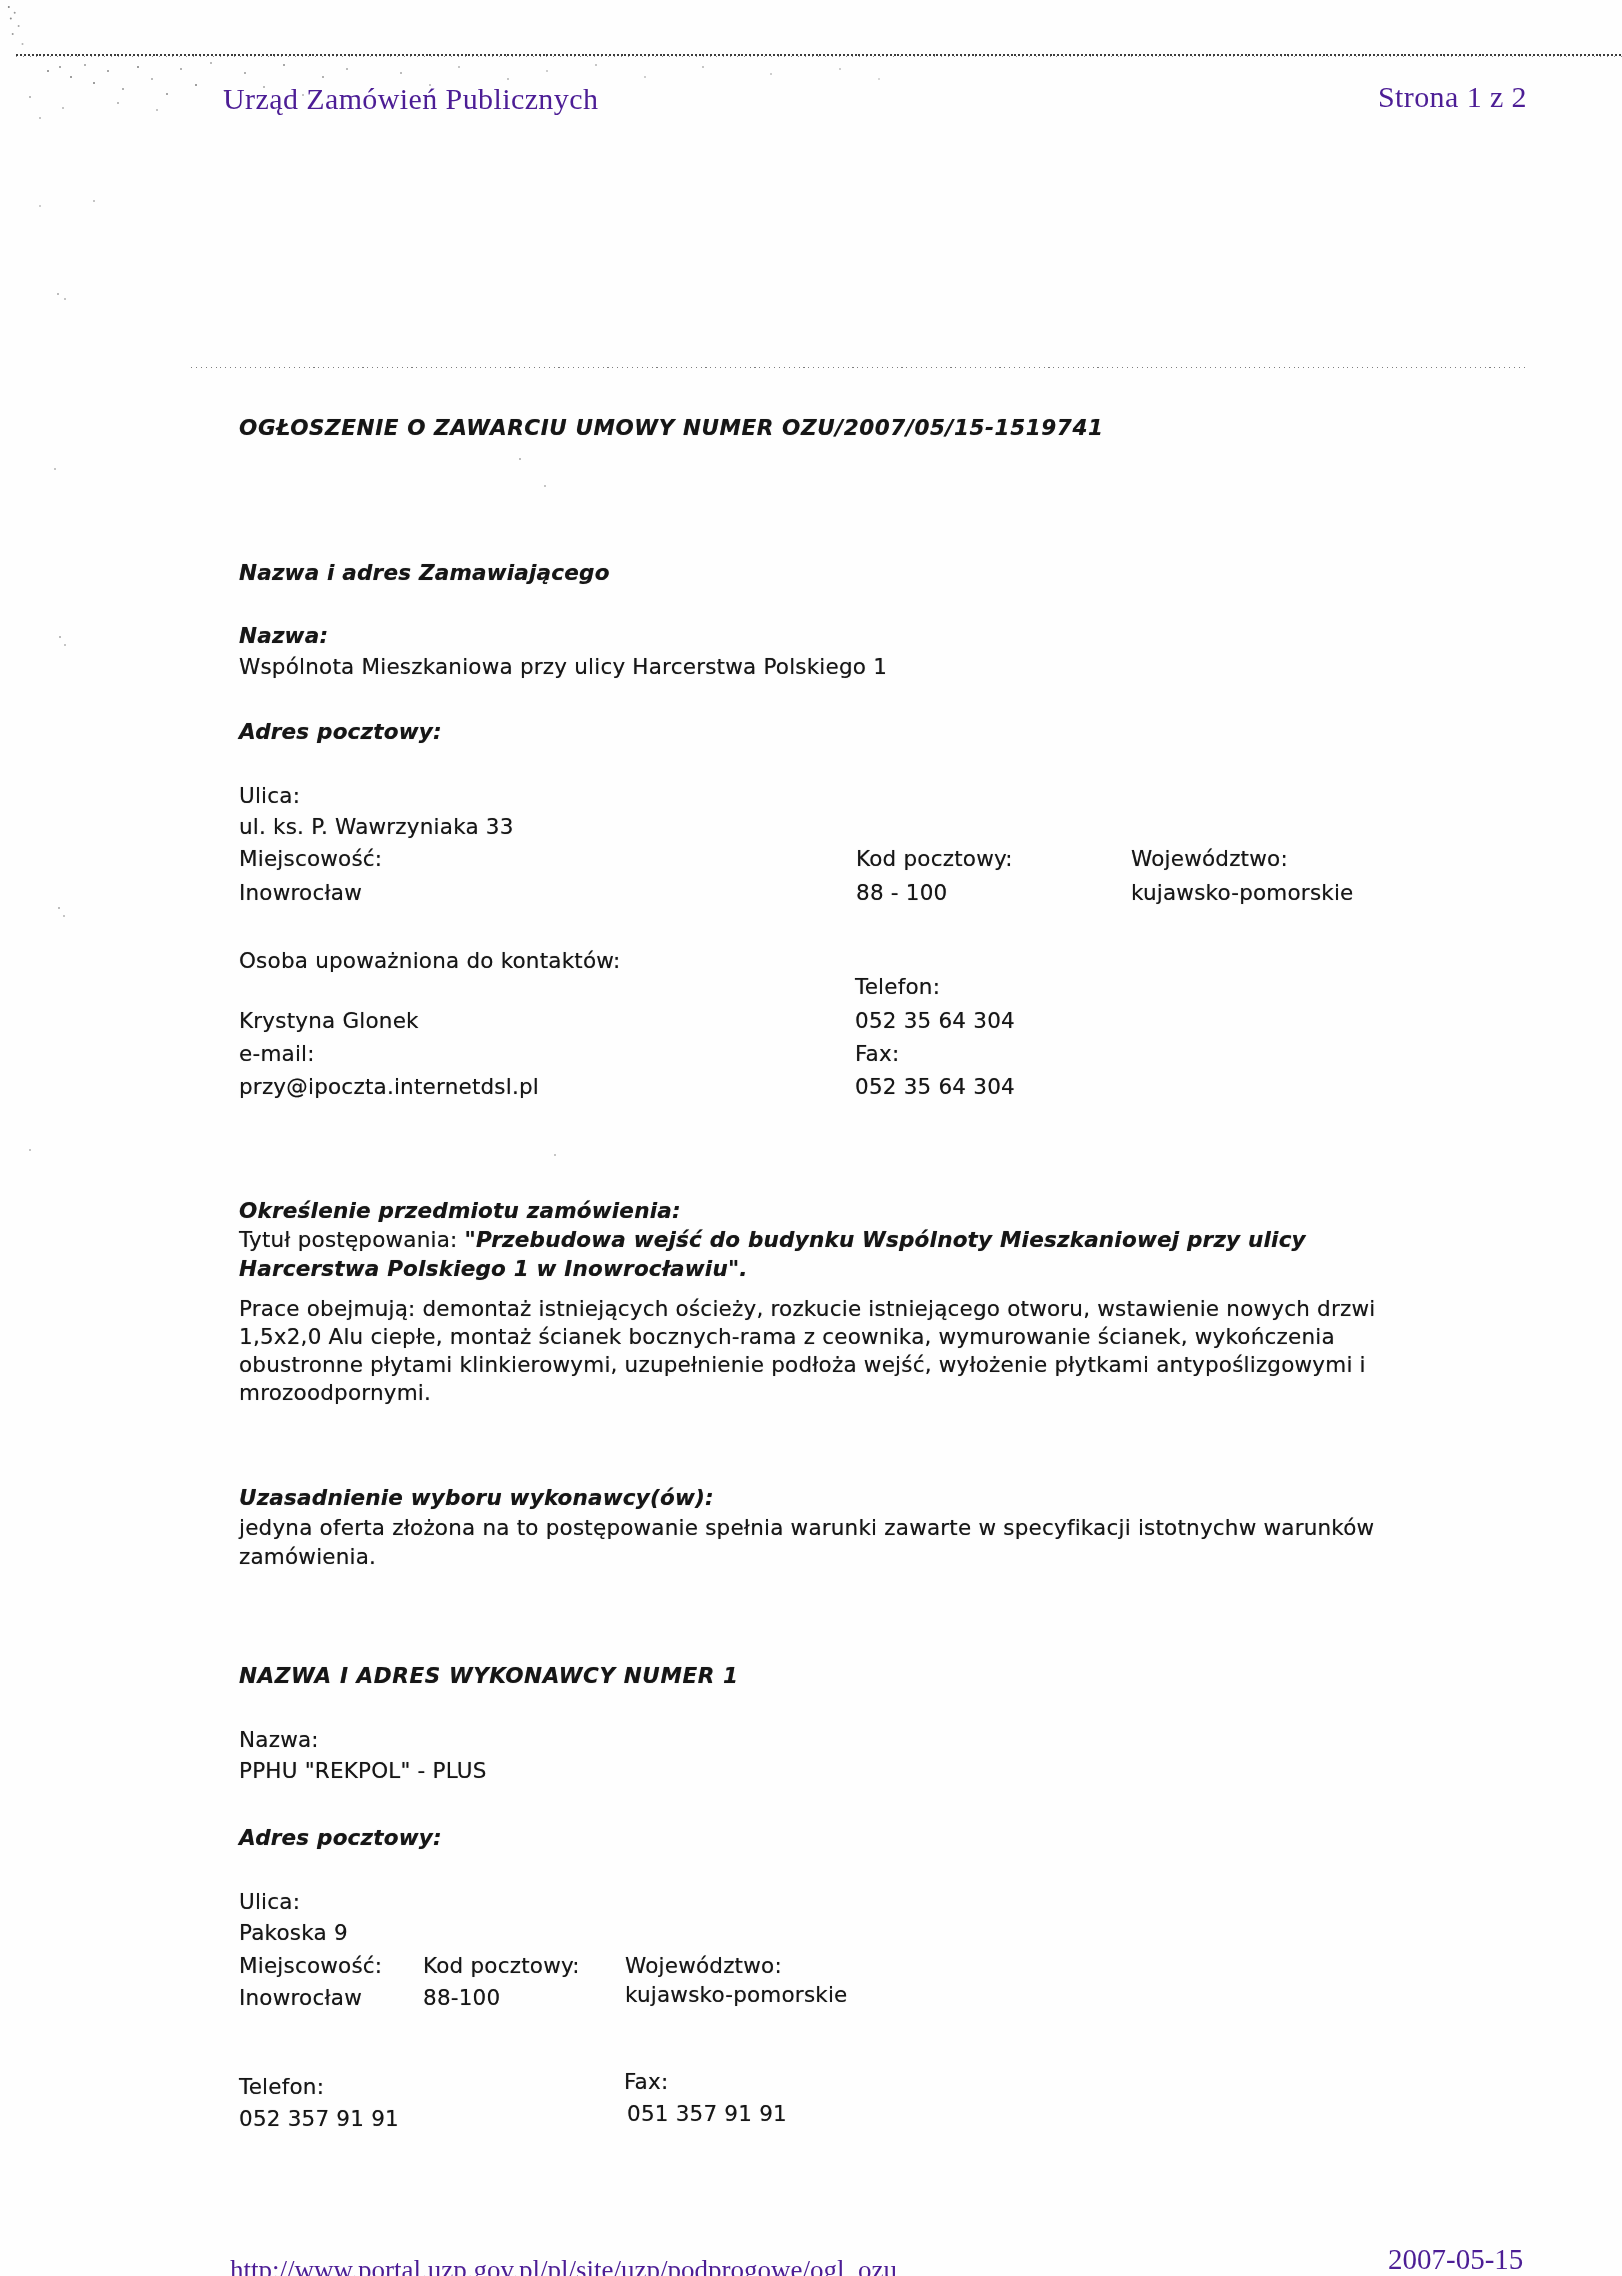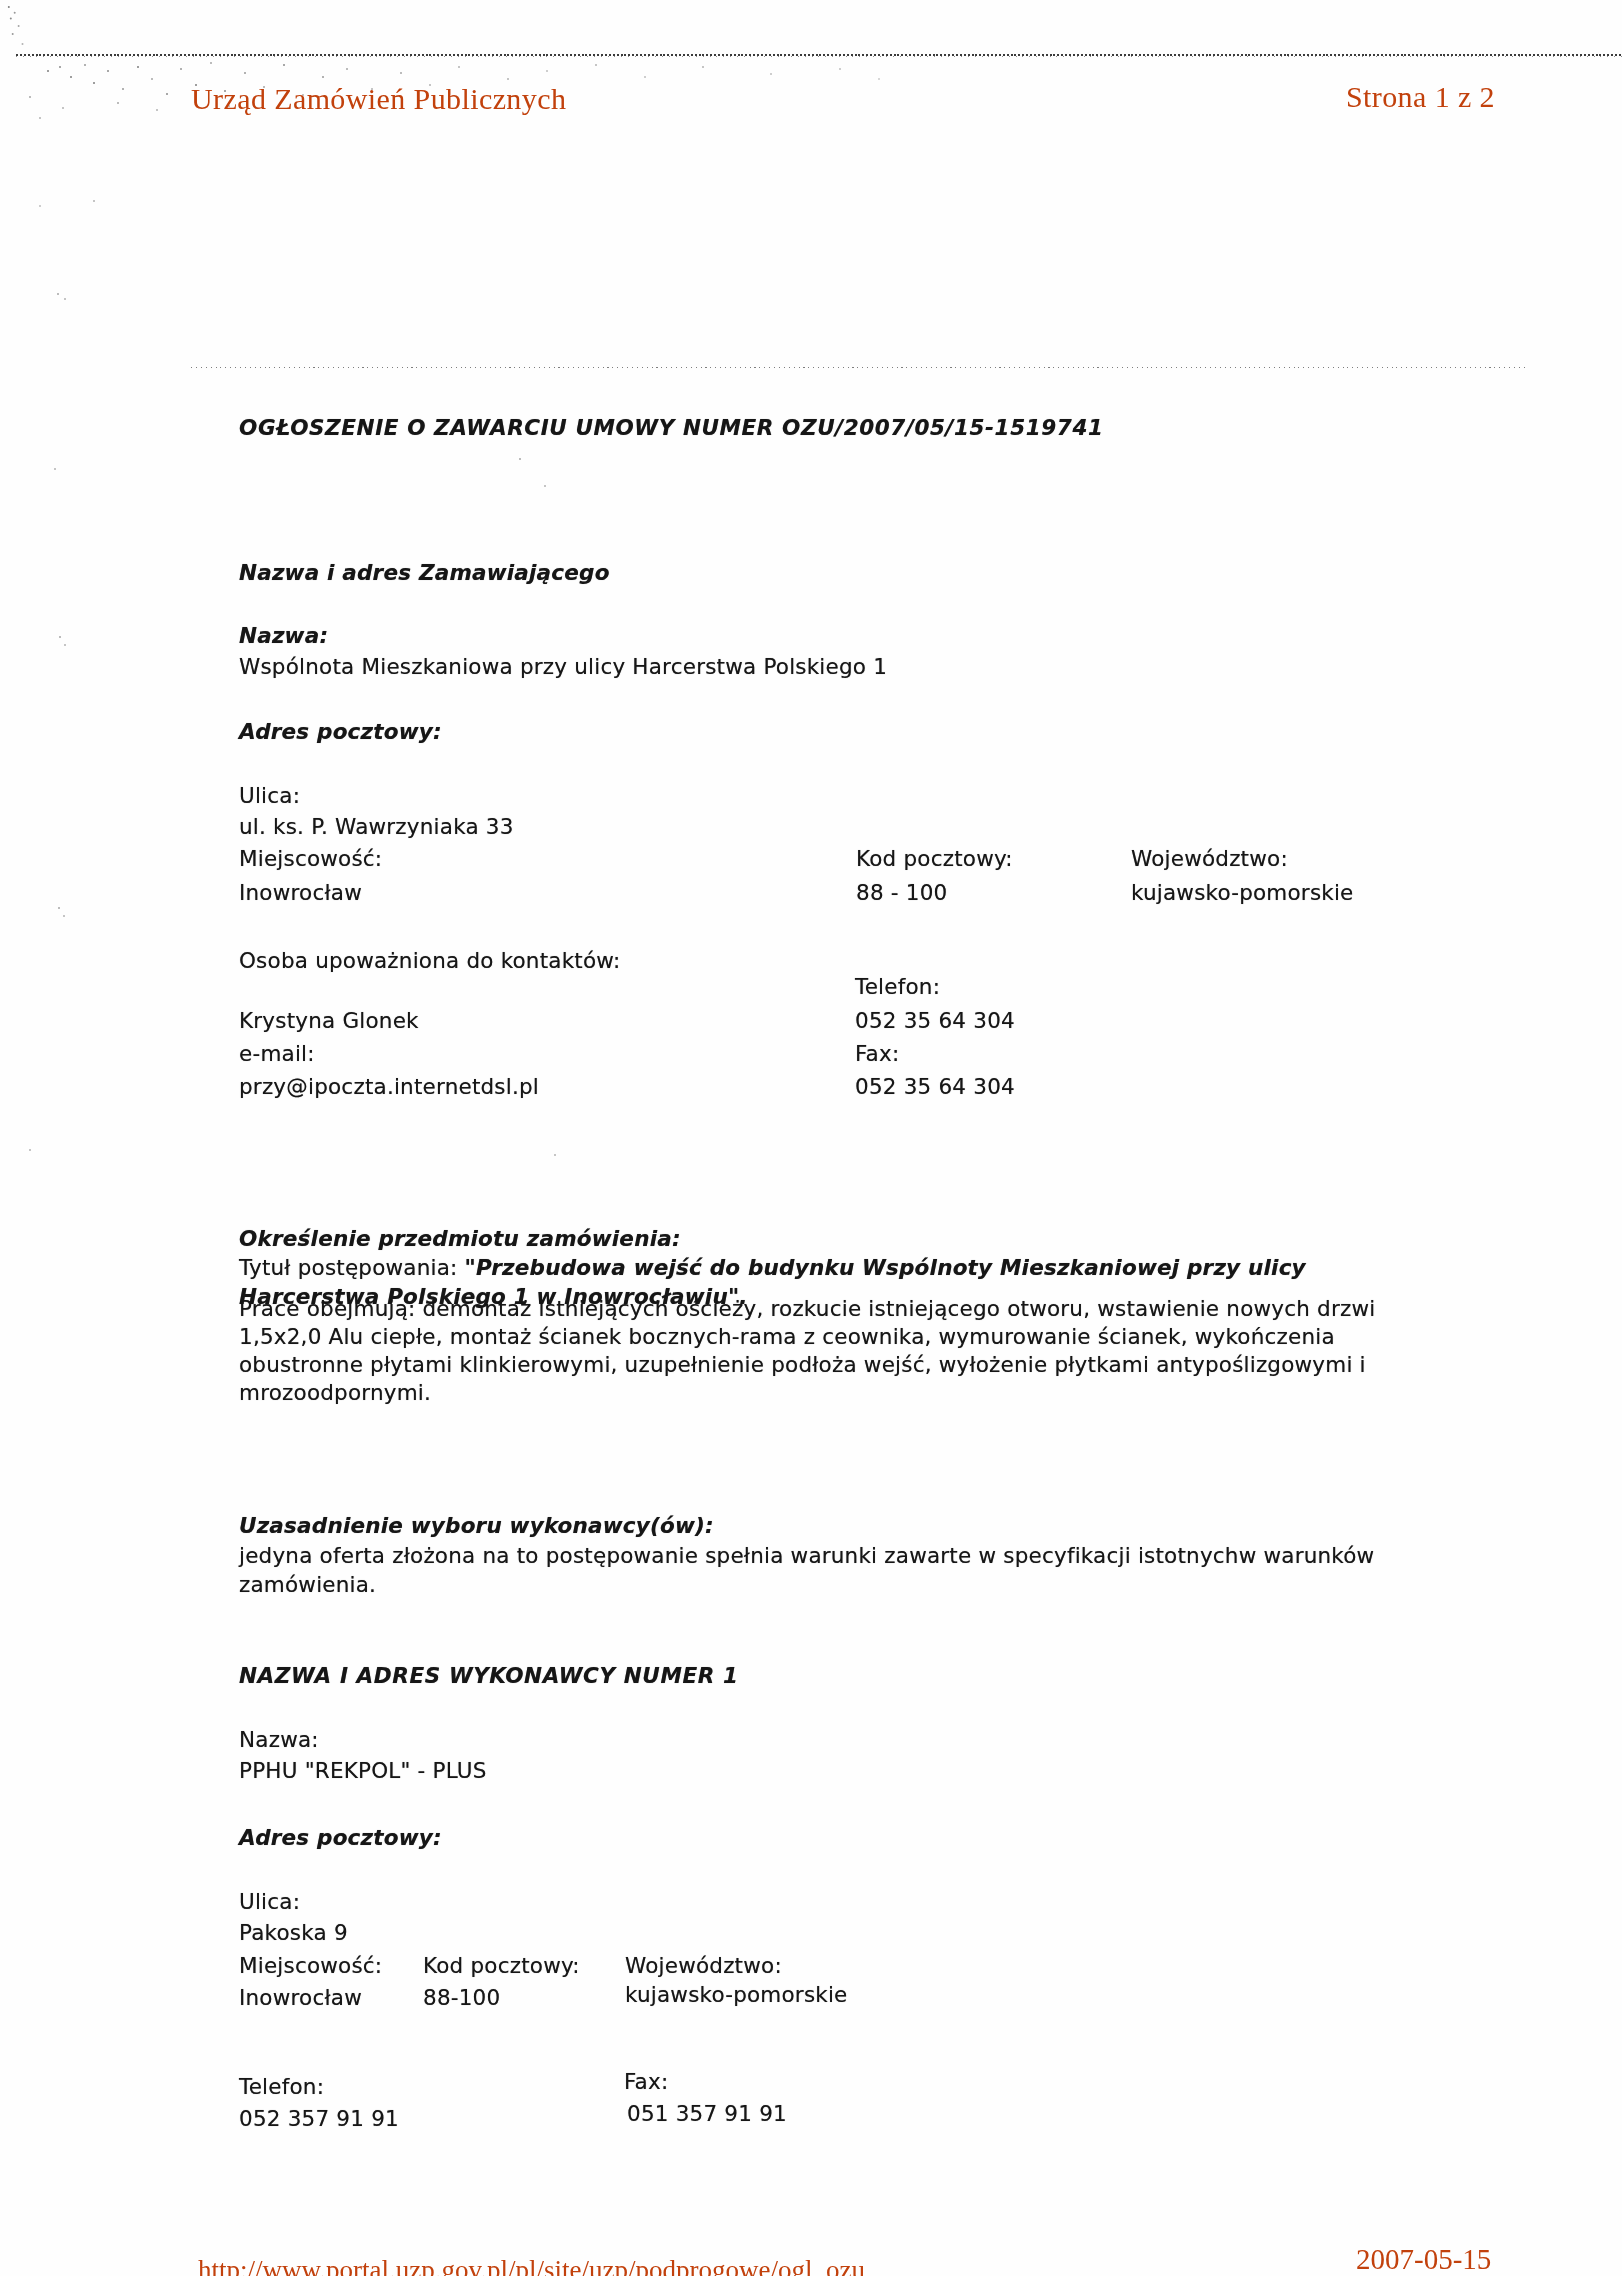--- a/index.html
+++ b/index.html
@@ -6,27 +6,27 @@
   .page{
     position:relative;
     width:1623px;height:2276px;
     background:#fefefe;
     overflow:hidden;
     font-family:"DejaVu Sans",sans-serif;
     color:#161616;
   }
   .abs{position:absolute;}
   
-  .serif{font-family:"Liberation Serif",serif;color:#c2410c;}
+  .serif{font-family:"Liberation Serif",serif;color:#4c1d95;margin-left:32px;}
   .hdr{font-size:30px;letter-spacing:0.4px;}
   
   .t{font-size:21.5px;line-height:31px;letter-spacing:0.2px;
      text-shadow:0 0 0.7px rgba(20,20,20,.55);white-space:pre-line;}
   .b{font-weight:bold;font-style:italic;}
-  .lh30{line-height:29px;margin-top:28px;}
+  .lh30{line-height:29px;}
   .lh29{line-height:28px;margin-top:12px;}
   .caps{letter-spacing:0.6px;}
   
   .topline{
     left:15.6px;top:54px;width:1607px;height:2.9px;
     background-image:
       repeating-linear-gradient(90deg, rgba(10,10,10,.8) 0 2px, transparent 2px 3.9px),
       repeating-linear-gradient(90deg, rgba(10,10,10,.45) 0 1px, transparent 1px 6.8px);
     background-position:0 0,0 2px;
     background-size:auto 2px,auto 1px;

